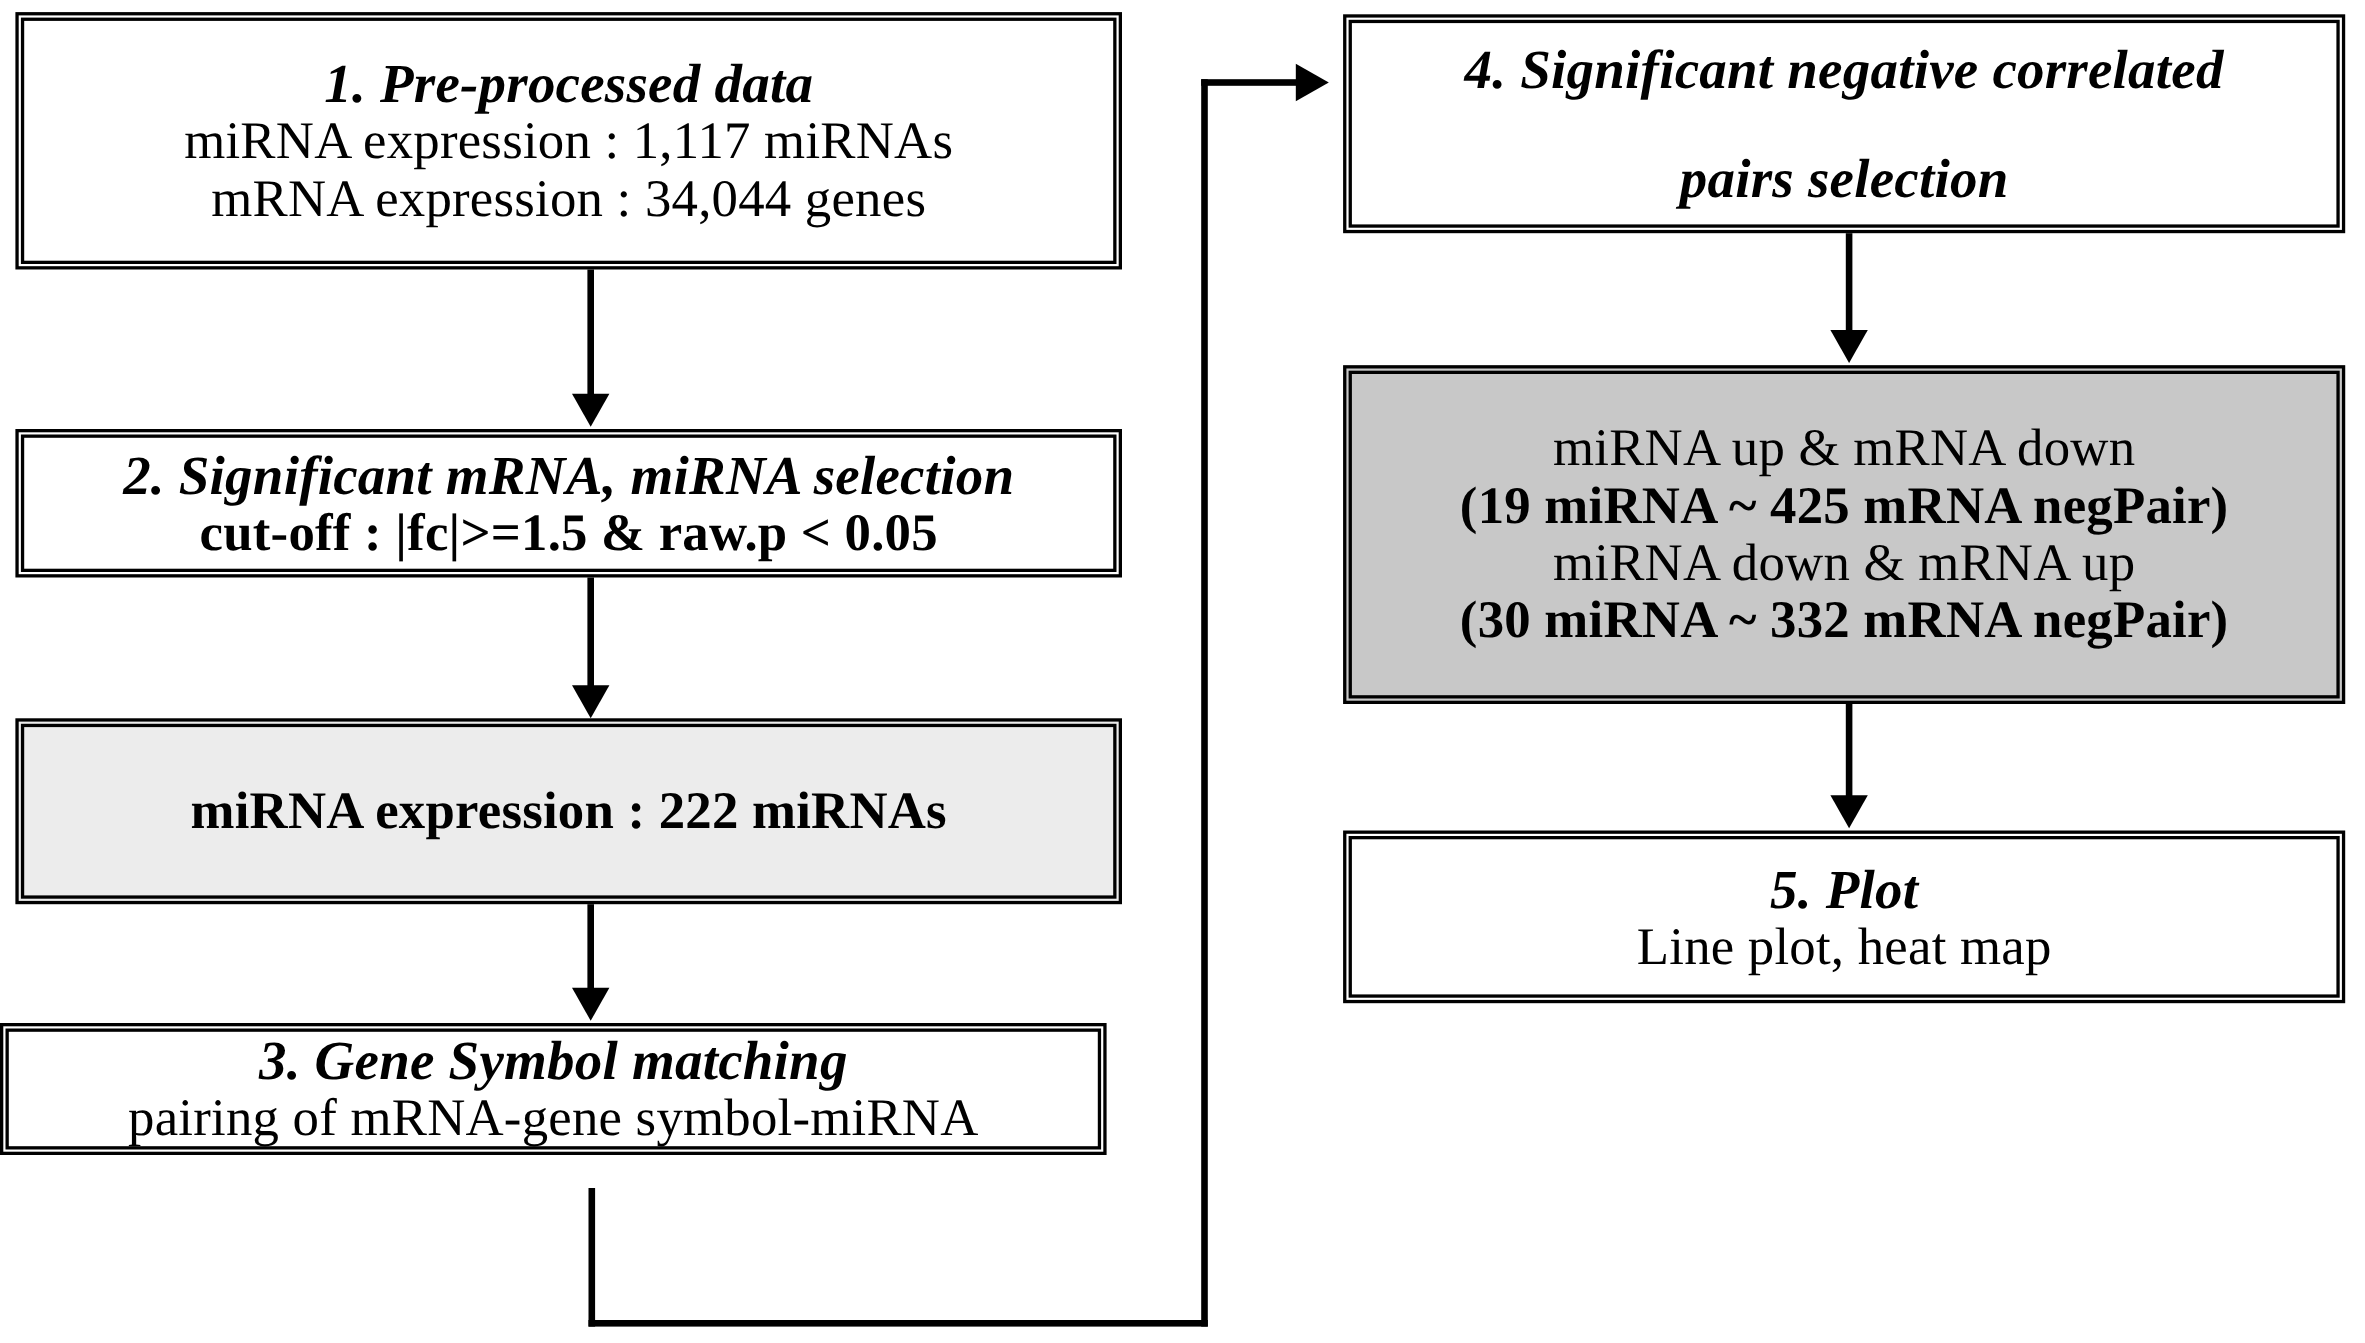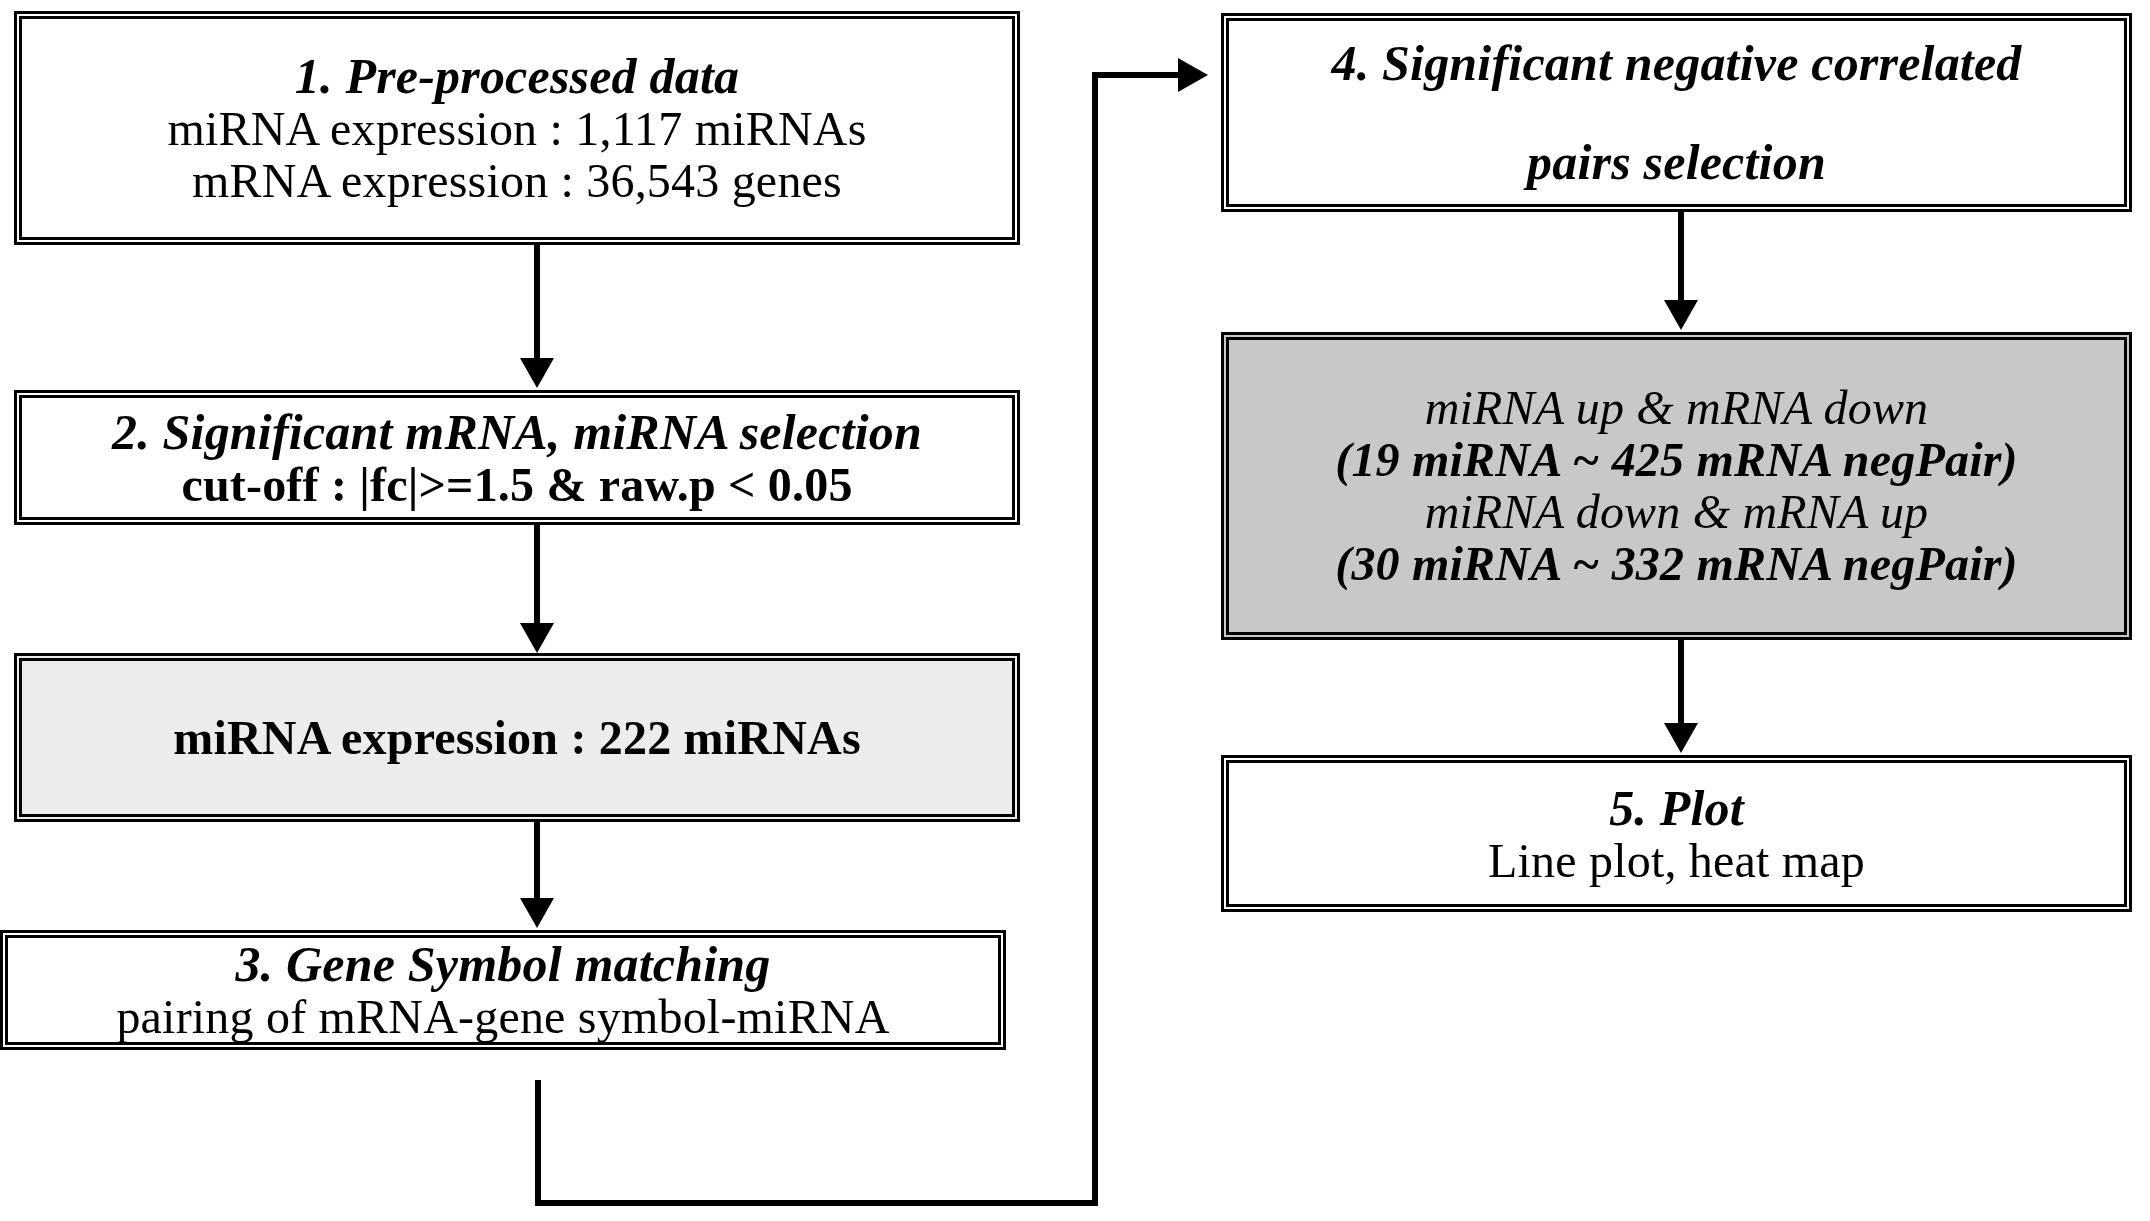--- a/index.html
+++ b/index.html
@@ -34,21 +34,21 @@
     border: 3px solid #000000;
     background: inherit;
     display: flex;
     flex-direction: column;
     align-items: center;
     justify-content: center;
   }
   .node.shade-light { background: #ececec; }
   .node.shade-light > .inner { background: #ececec; font-weight: bold; }
   .node.shade-dark { background: #c8c8c8; }
-  .node.shade-dark > .inner { background: #c8c8c8; font-style: italic; }
+  .node.shade-dark > .inner { background: #c8c8c8; }
 
   .line {
     text-align: center;
     white-space: nowrap;
     line-height: 1.08;
     letter-spacing: 0.2px;
   }
   .bold { font-weight: bold; }
   .t50 { font-size: 50px; font-style: italic; }
   .t48 { font-size: 48px; }
@@ -80,21 +80,21 @@
 </style>
 </head>
 <body>
 
 <div id="canvas">
 
   <div class="node" style="left:14px; top:11px; width:1006px; height:234px;">
     <div class="inner">
       <div class="line t50 bold">1. Pre-processed data</div>
       <div class="line t48">miRNA expression : 1,117 miRNAs</div>
-      <div class="line t48">mRNA expression : 36,543 genes</div>
+      <div class="line t48">mRNA expression : 34,044 genes</div>
     </div>
   </div>
 
   <div class="conn conn-v" style="left:534px; top:245px; height:115px;"></div>
   <div class="arrow-down" style="left:520px; top:358px;"></div>
 
   <div class="node" style="left:14px; top:390px; width:1006px; height:135px;">
     <div class="inner">
       <div class="line t50 bold">2. Significant mRNA, miRNA selection</div>
       <div class="line t48 bold">cut-off : |fc|&gt;=1.5 &amp; raw.p &lt; 0.05</div>

